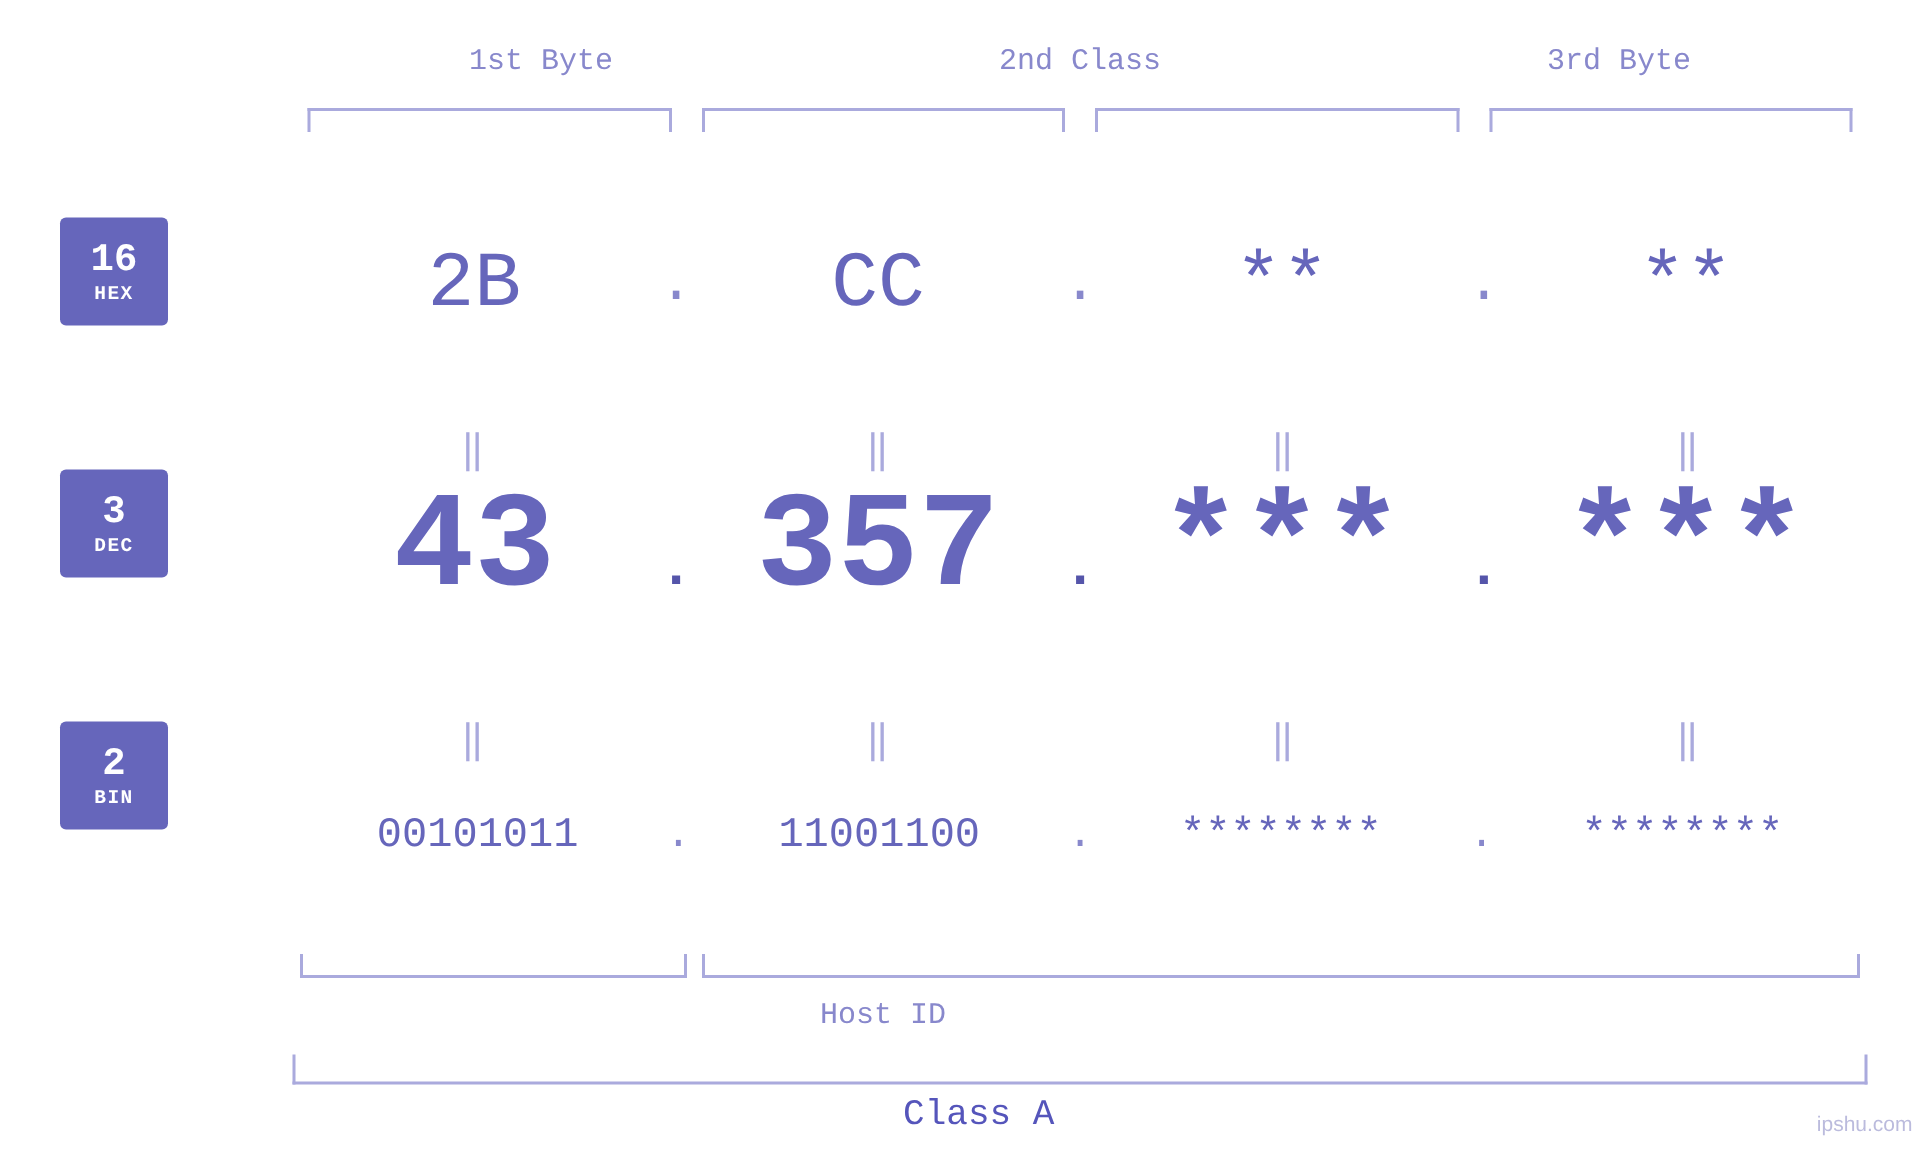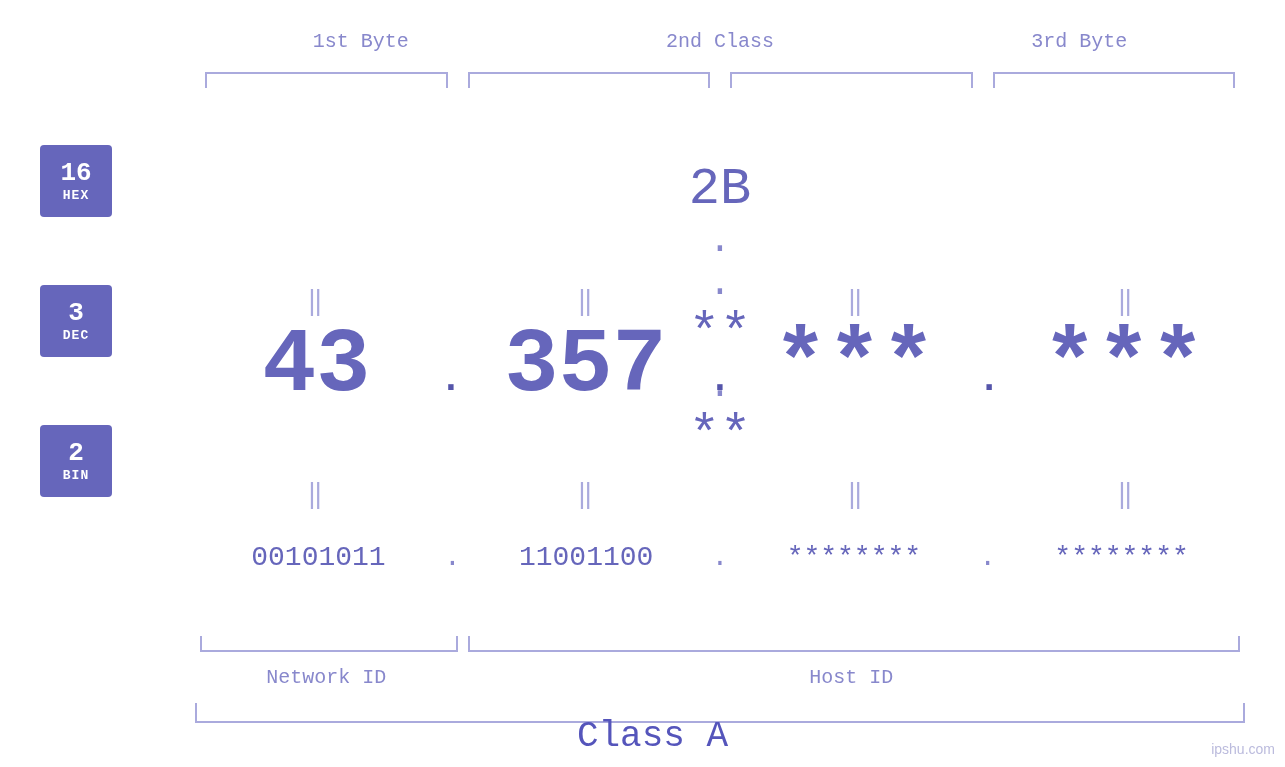--- a/index.html
+++ b/index.html
@@ -60,21 +60,21 @@
       height: 16px;
     }
 
     
     .base-badges {
       position: absolute;
       left: 40px;
       top: 145px;
       display: flex;
       flex-direction: column;
-      gap: 68px;
+      gap: 96px;
     }
 
     .badge {
       width: 72px;
       height: 72px;
       background-color: #6666bb;
       border-radius: 4px;
       display: flex;
       flex-direction: column;
       align-items: center;
@@ -104,21 +104,20 @@
 
     
     .hex-row {
       display: flex;
       align-items: center;
       justify-content: flex-start;
       position: absolute;
       top: 60px;
       left: 0;
       right: 0;
-      flex-direction: column;
     }
 
     
     .dec-row {
       display: flex;
       align-items: center;
       justify-content: space-around;
       position: absolute;
       top: 215px;
       left: 0;
@@ -267,21 +266,21 @@
       height: 20px;
     }
 
     .class-label {
       position: absolute;
       bottom: 10px;
       left: 0;
       right: 0;
       text-align: center;
       color: #5555bb;
-      font-size: 36px;
+      font-size: 24px;
       font-family: 'Courier New', Courier, monospace;
       padding-left: 20px;
     }
 
     
     .watermark {
       position: absolute;
       bottom: 10px;
       right: 10px;
       color: #bbbbdd;
@@ -320,20 +319,21 @@
       <span class="badge-num">2</span>
       <span class="badge-label">BIN</span>
     </div>
   </div>
 
   <div class="values-area">
 
     <div class="hex-row">
       <div class="cell cell-hex">2B</div>
       <span class="dot-hex">.</span>
+      <div class="cell cell-hex">CC</div>
       <span class="dot-hex">.</span>
       <div class="cell cell-hex">**</div>
       <span class="dot-hex">.</span>
       <div class="cell cell-hex">**</div>
     </div>
 
     <div class="equals-row eq1">
       <div class="eq-cell">‖</div>
       <div class="eq-dot"></div>
       <div class="eq-cell">‖</div>
@@ -374,21 +374,20 @@
     </div>
 
   </div>
 
   <div class="bottom-brackets">
     <div class="net-bracket"></div>
     <div class="host-bracket"></div>
   </div>
 
   <div class="id-labels">
-    <div class="net-id-label">Network ID</div>
     <div class="host-id-label">Host ID</div>
   </div>
 
   <div class="class-bracket"></div>
 
   <div class="class-label">Class A</div>
 
   <div class="watermark">ipshu.com</div>
 
 </div>

